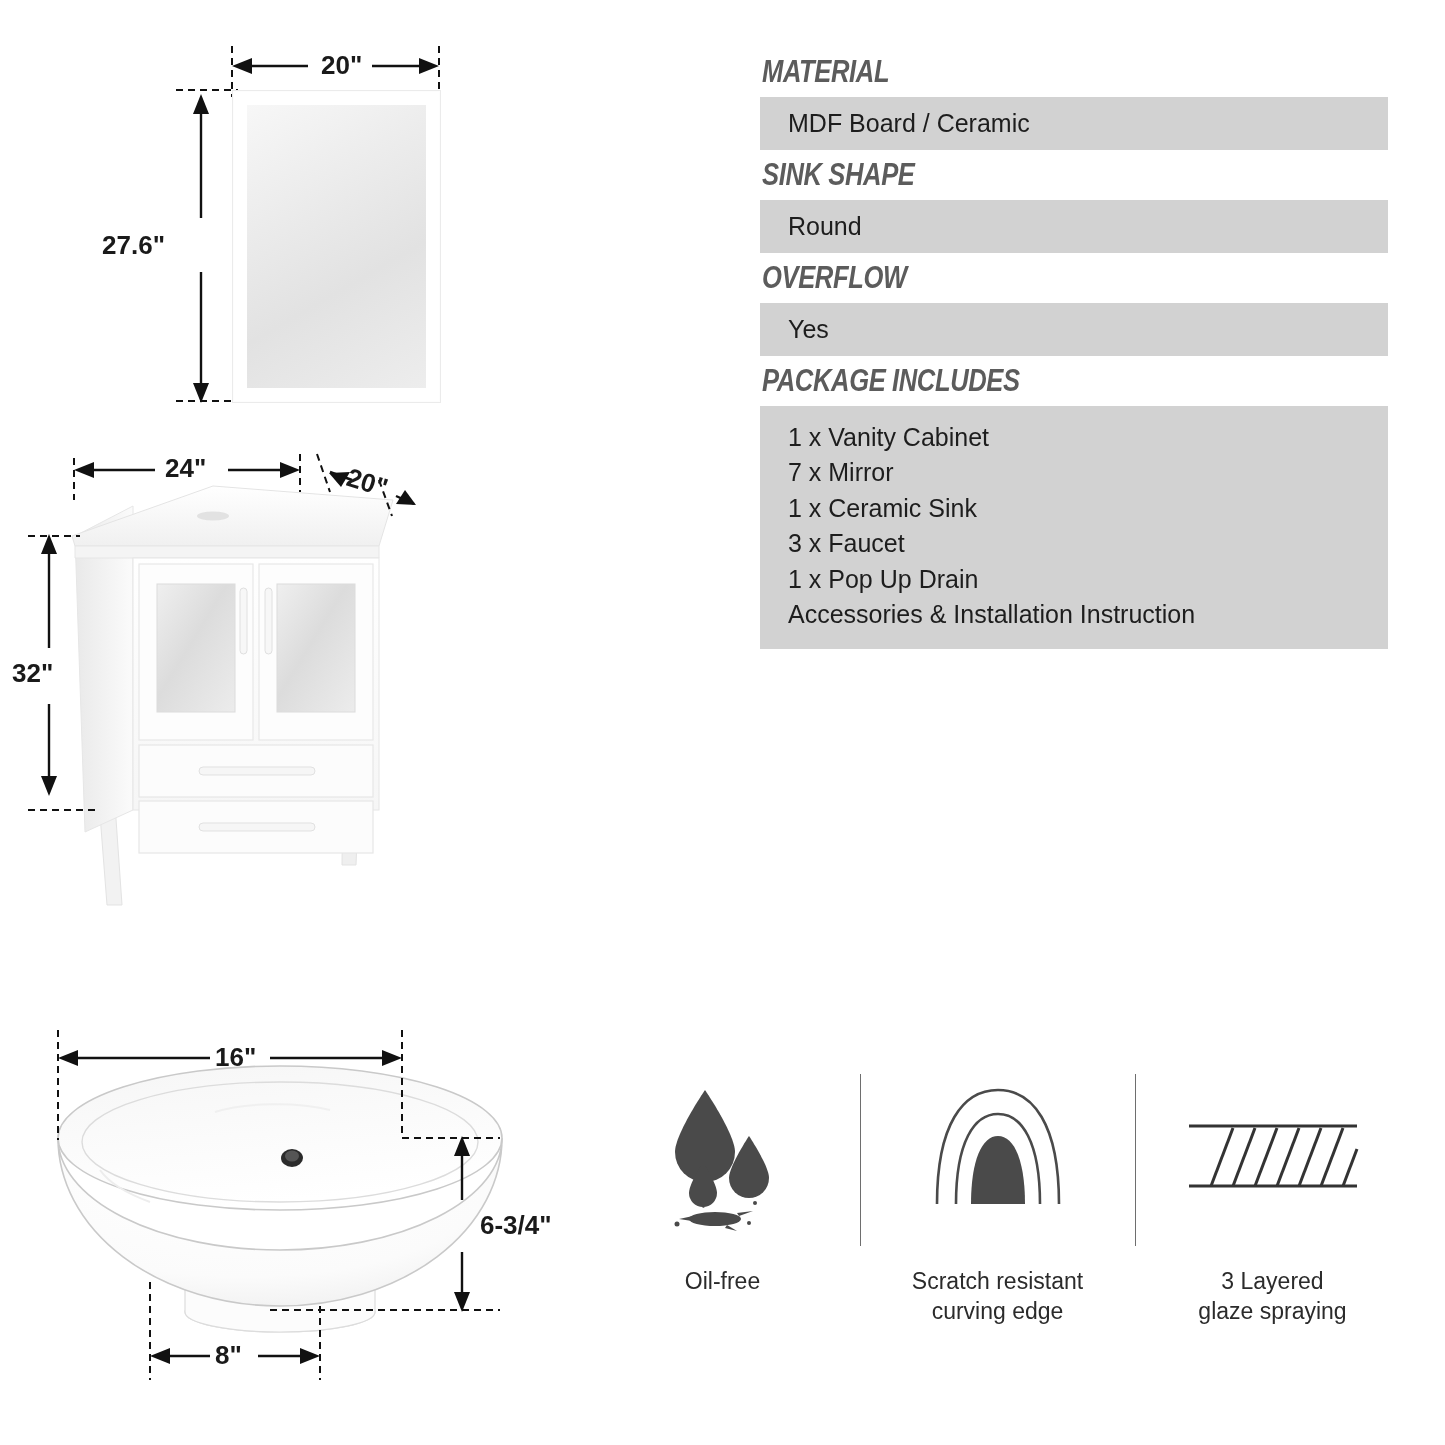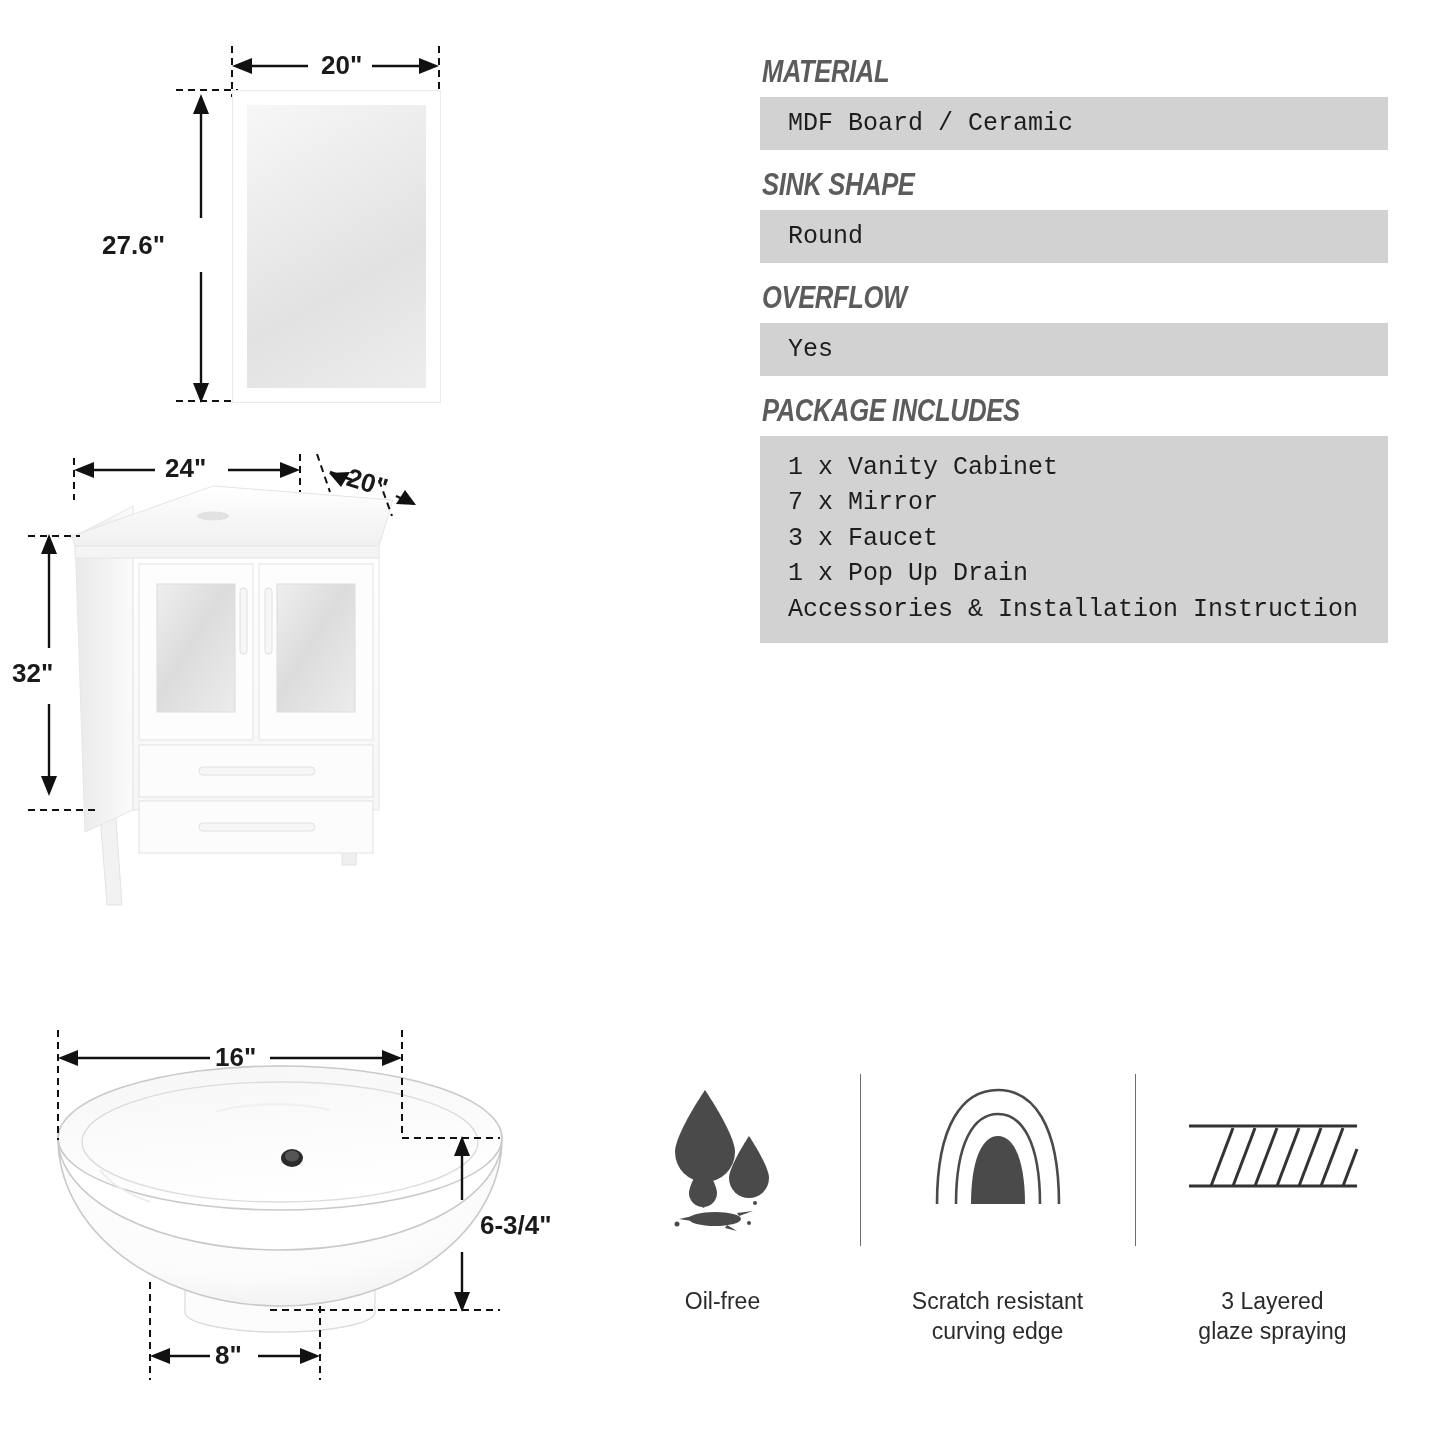--- a/index.html
+++ b/index.html
@@ -23,42 +23,41 @@
     white-space: nowrap;
   }
 
   
   #spec-panel {
     position: absolute;
     left: 760px;
     top: 55px;
     width: 628px;
   }
-  .spec-block { margin-bottom: 18px; }
+  .spec-block { margin-bottom: 8px; }
   .spec-header {
     font-family: "Liberation Sans", sans-serif;
     font-weight: 700;
     font-style: italic;
     font-size: 32px;
     letter-spacing: -0.5px;
     color: #5c5c5c;
     transform: scaleX(0.80);
     transform-origin: left center;
     margin: 0 0 8px 2px;
     line-height: 1.05;
     white-space: nowrap;
   }
   .spec-value-bar {
     background: #d2d2d2;
     padding: 9px 0 9px 28px;
     font-size: 25px;
     color: #1d1d1d;
     line-height: 1.42;
     box-sizing: border-box;
-    font-family: Liberation Mono, monospace;
   }
   .spec-value-bar .pkg-line { display: block; }
   #spec-block-package .spec-value-bar { padding-top: 14px; padding-bottom: 16px; }
 
   
   #mirror-figure { position: absolute; left: 0; top: 0; width: 540px; height: 430px; }
   #mirror-body {
     position: absolute;
     left: 232px; top: 90px;
     width: 207px; height: 311px;
@@ -99,21 +98,21 @@
     width: 1px; height: 172px;
     background: #6e6e6e;
   }
   .feature-icon {
     height: 172px;
     display: flex;
     align-items: center;
     justify-content: center;
   }
   .feature-label {
-    margin-top: 44px;
+    margin-top: 24px;
     text-align: center;
     font-size: 23px;
     color: #2b2b2b;
     line-height: 1.32;
     white-space: pre-line;
   }
 </style>
 </head>
 <body>
 
@@ -315,20 +314,21 @@
   <div class="spec-block">
     <div class="spec-header">OVERFLOW</div>
     <div class="spec-value-bar">Yes</div>
   </div>
 
   <div class="spec-block" id="spec-block-package">
     <div class="spec-header">PACKAGE INCLUDES</div>
     <div class="spec-value-bar">
       <span class="pkg-line">1 x Vanity Cabinet</span>
       <span class="pkg-line">7 x Mirror</span>
+      <span class="pkg-line">1 x Ceramic Sink</span>
       <span class="pkg-line">3 x Faucet</span>
       <span class="pkg-line">1 x Pop Up Drain</span>
       <span class="pkg-line">Accessories &amp; Installation Instruction</span>
     </div>
   </div>
 </div>
 
 <div id="features-row">
 
   <div class="feature-col">

